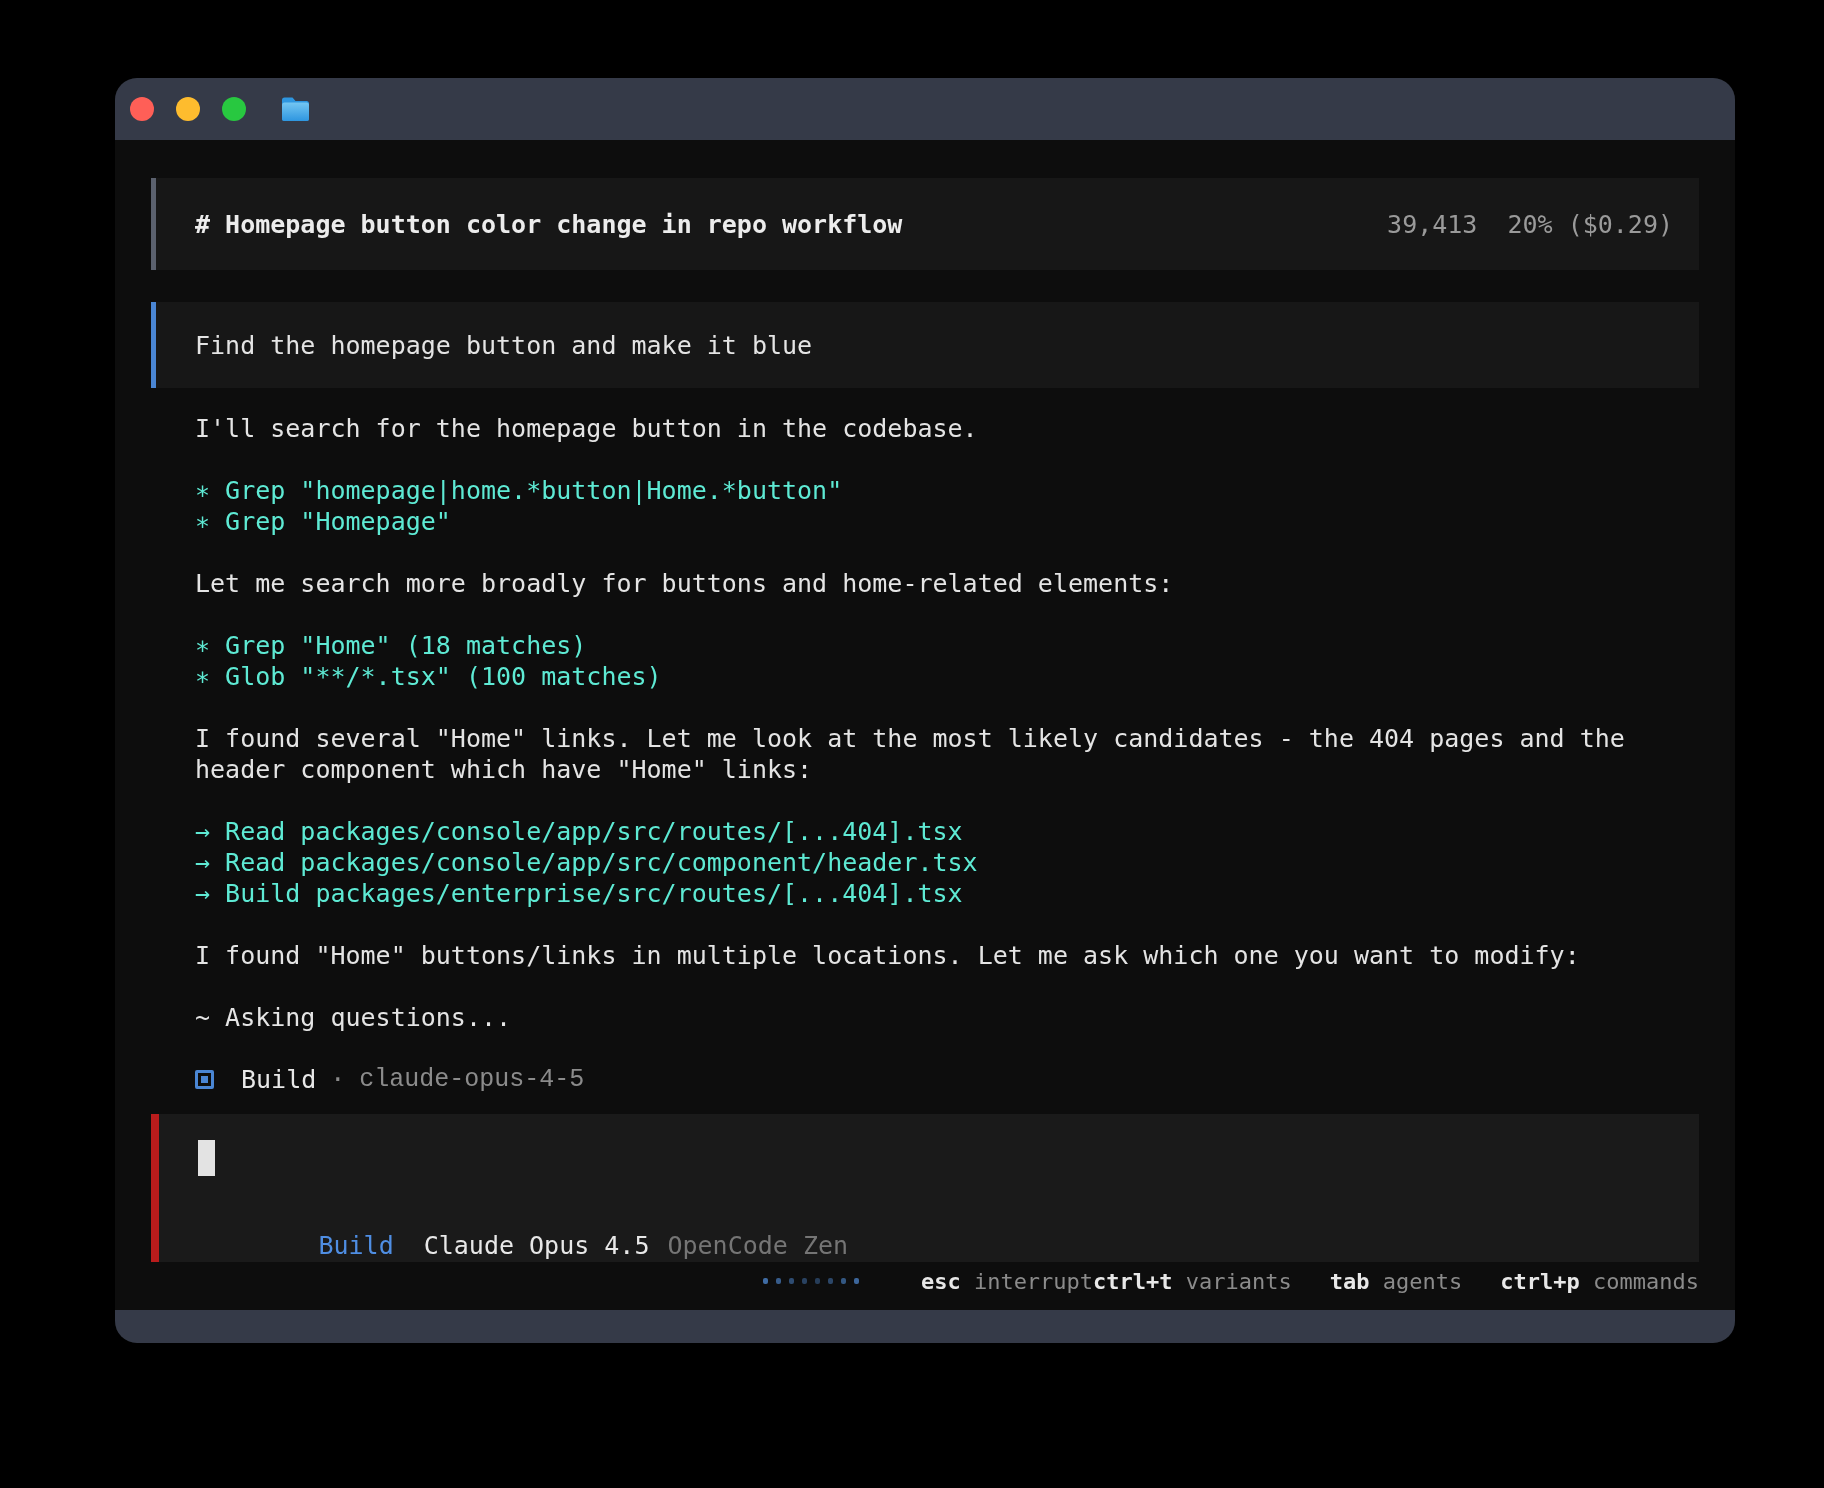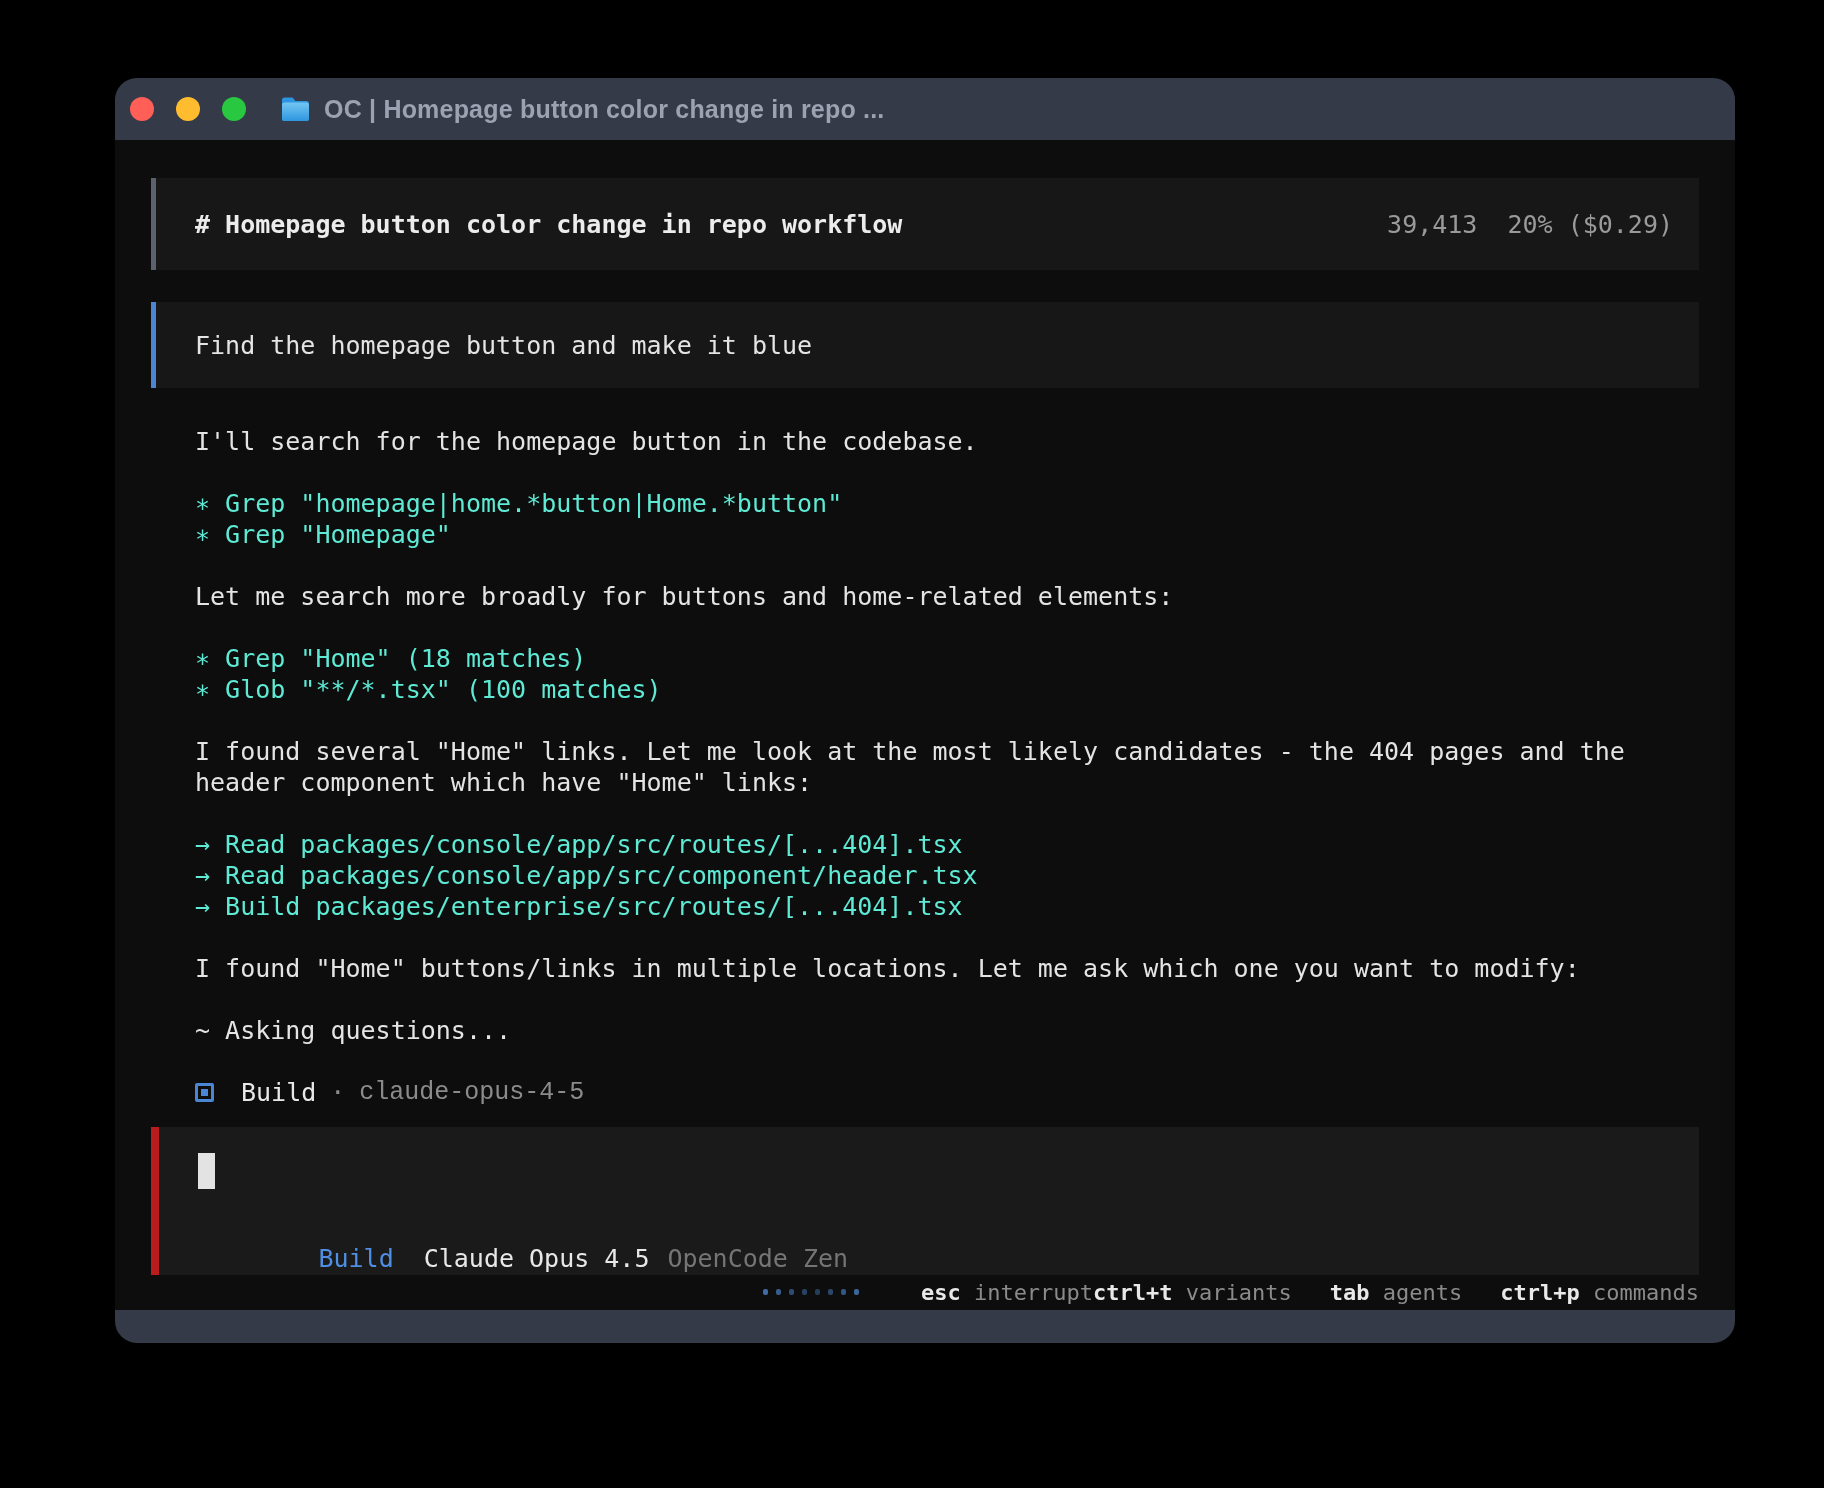--- a/index.html
+++ b/index.html
@@ -47,21 +47,21 @@
   .header-meta { color: #9a9a9a; white-space: nowrap; }
   .header-meta .tokens { margin-right: 30px; }
 
   .user-block {
     margin-top: 32px; height: 86px; background: #171717;
     border-left: 5px solid #4a86d4;
     display: flex; align-items: center; padding-left: 39px; flex: 0 0 auto;
     color: #e4e4e4;
   }
 
-  .conversation { margin-top: 38px; padding-left: 44px; flex: 0 0 auto; }
+  .conversation { margin-top: 25px; padding-left: 44px; flex: 0 0 auto; }
   .group { margin-bottom: 31px; }
   .group .line { line-height: 31px; white-space: pre; }
   .group.assistant-text .line { color: #e4e4e4; }
   .group.tool-call .line { color: #5eead4; }
 
   .agent-line {
     padding-left: 44px; height: 31px; display: flex; align-items: center;
     flex: 0 0 auto; white-space: pre;
   }
   .mode-icon {
@@ -116,21 +116,20 @@
         <defs>
           <linearGradient id="fg" x1="0" y1="0" x2="0" y2="1">
             <stop offset="0" stop-color="#74c6f2"></stop>
               <stop offset="1" stop-color="#2e96e0"></stop>
           </linearGradient>
         </defs>
         <path d="M2 4 a2.5 2.5 0 0 1 2.5-2.5 h8 l3 3.5 h11 a2.5 2.5 0 0 1 2.5 2.5 v15 a2.5 2.5 0 0 1-2.5 2.5 h-22 a2.5 2.5 0 0 1-2.5-2.5 z" fill="#2e96e0"></path>
         <rect x="2" y="6.5" width="27" height="18.5" rx="2.5" fill="url(#fg)"></rect>
       </svg>
     </span>
-    <span class="win-title">OC | Homepage button color change in repo ...</span>
   </div>
 
   <div class="content">
 
     <div class="header-block">
       <span class="header-title"># Homepage button color change in repo workflow</span>
       <span class="header-meta">
         <span class="tokens">39,413</span><span>20% ($0.29)</span>
       </span>
     </div>

